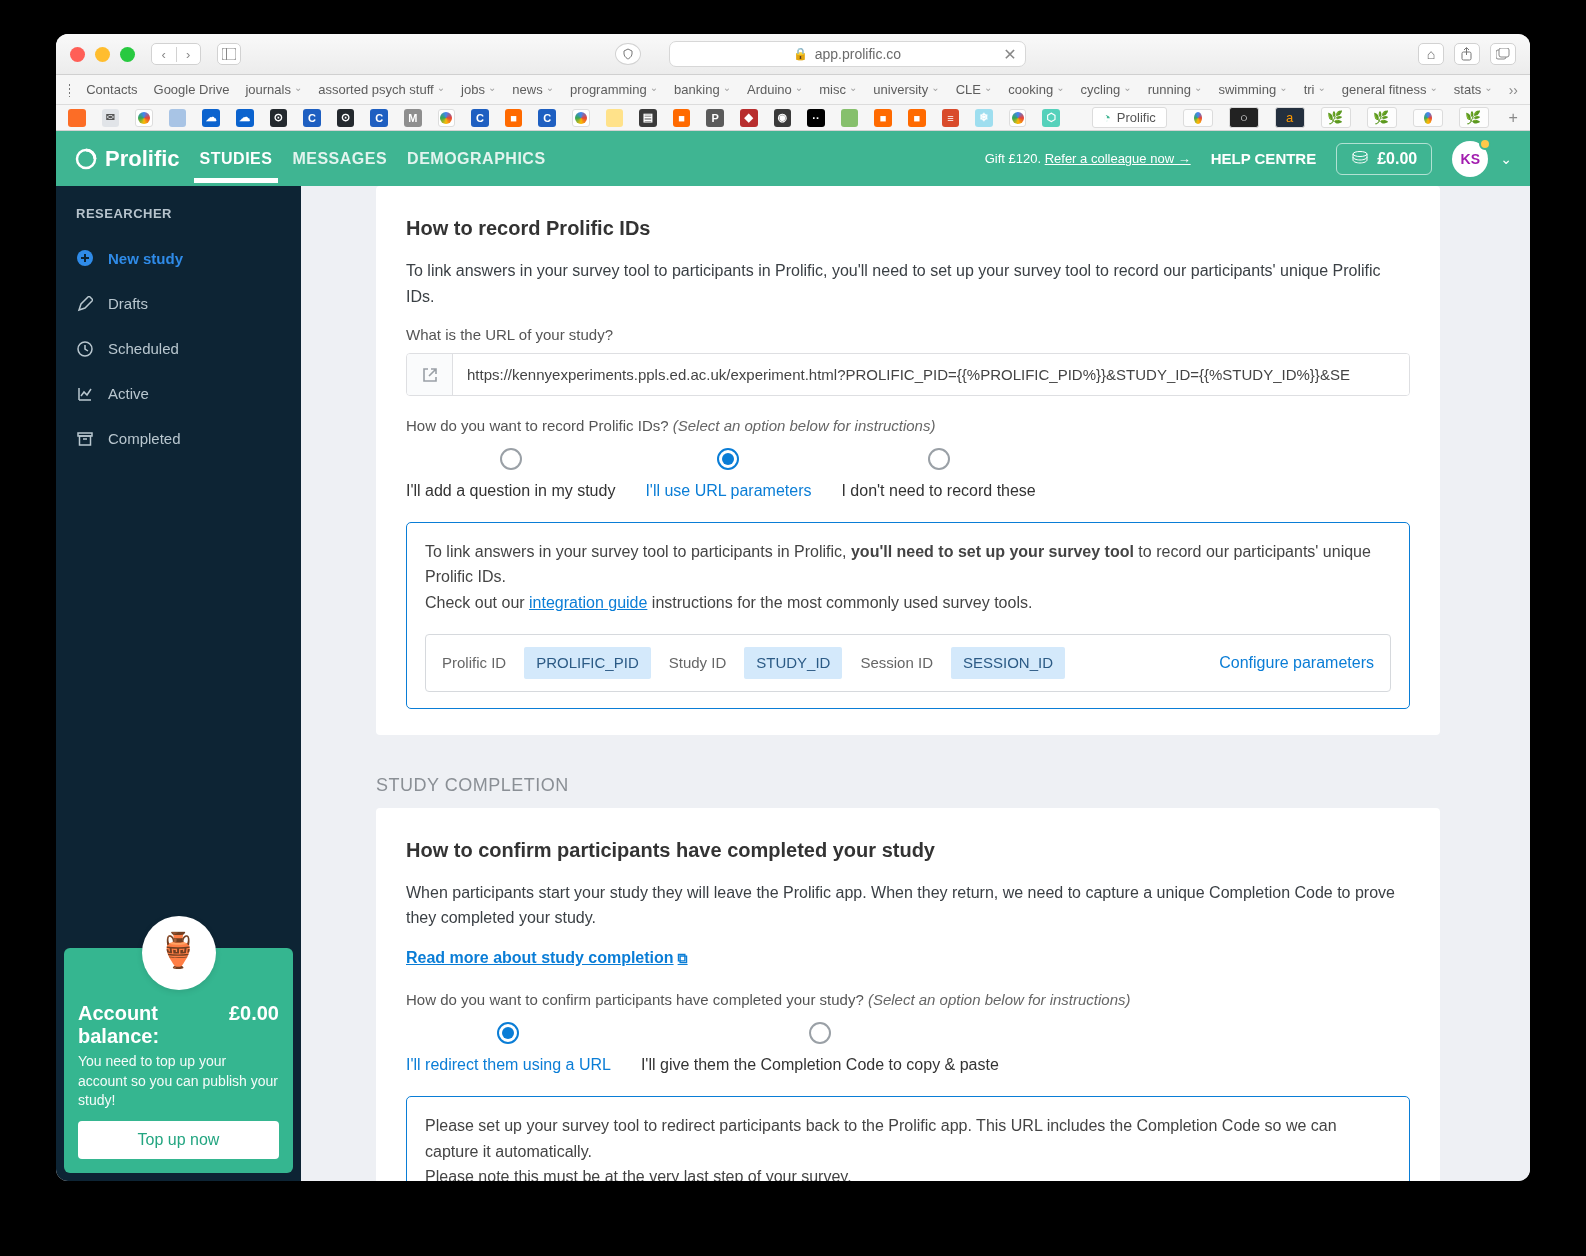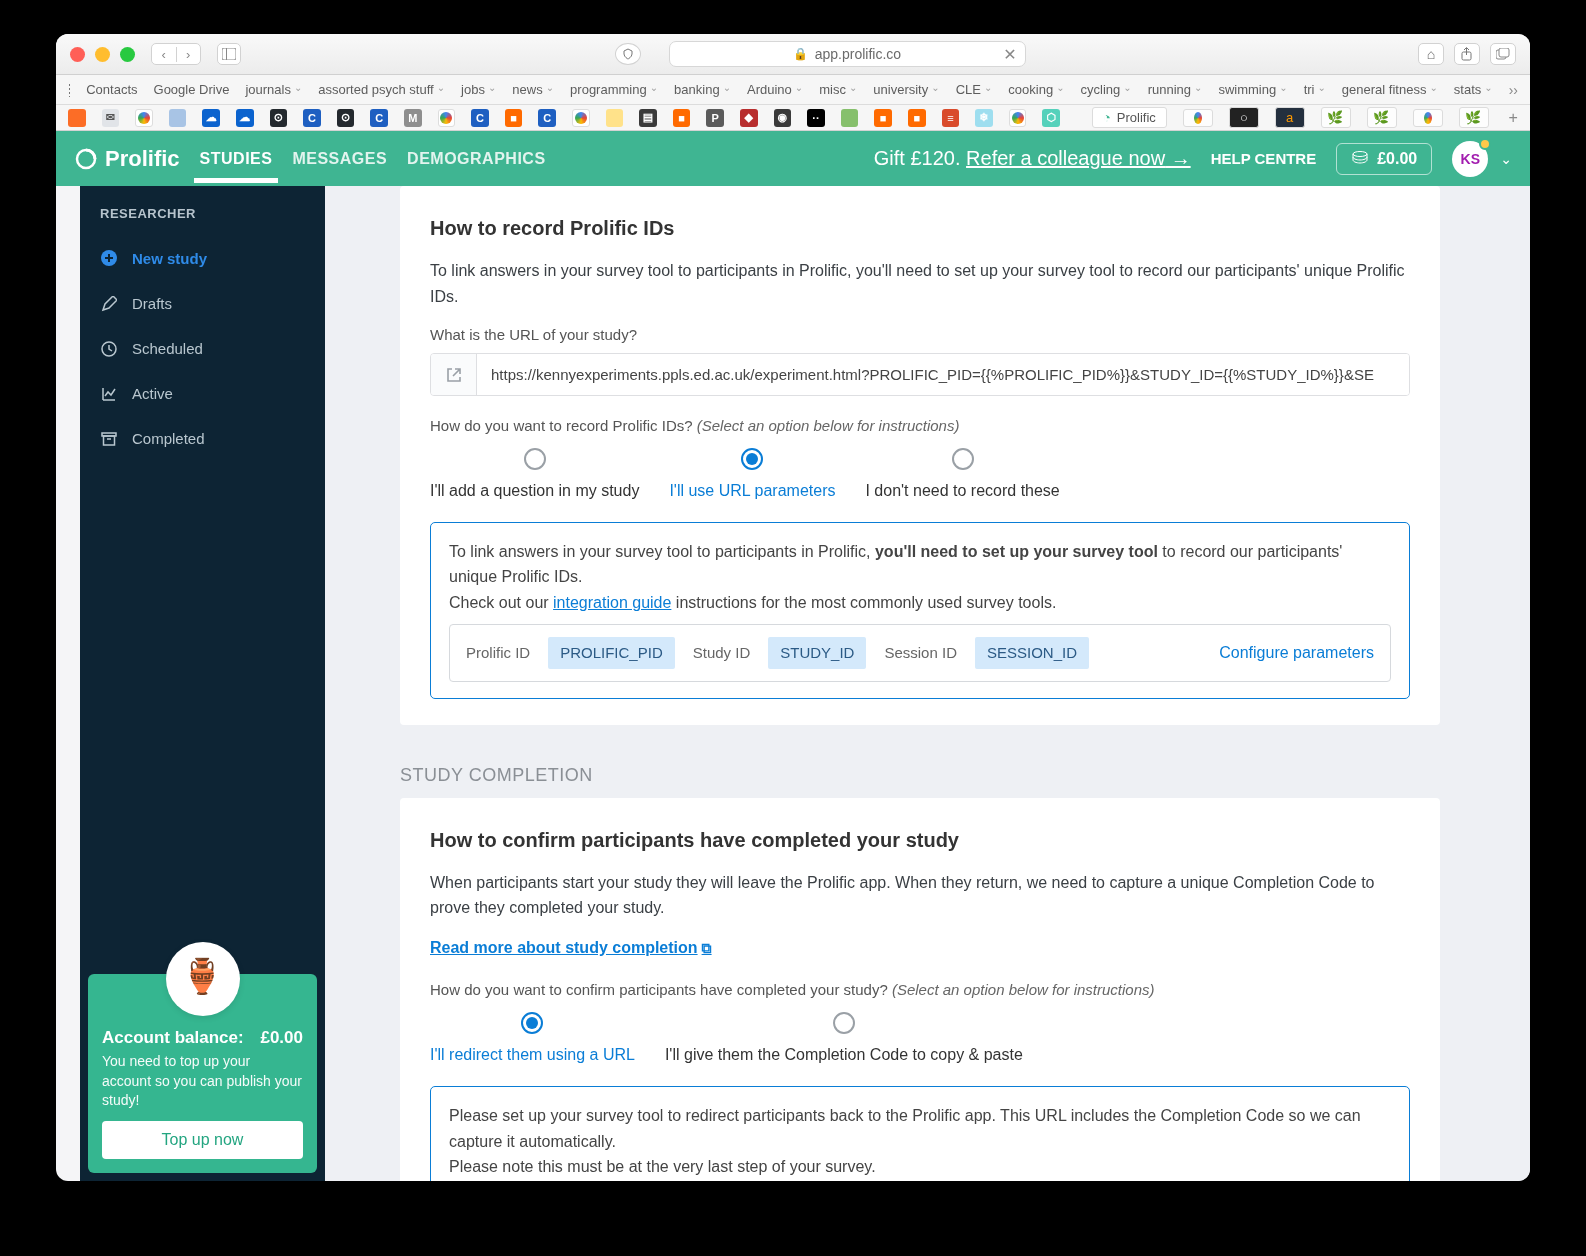--- a/index.html
+++ b/index.html
@@ -37,40 +37,40 @@
 .favbar .plus { color:#888; font-size:16px; margin-left:4px; }
 
 
 .hdr { height: 55px; background: #3fb592; display: flex; align-items: center; padding: 0 18px; gap: 20px; font-size: 16px; color: #fff; }
 .hdr .brand { font-weight: 700; font-size: 22px; display: flex; align-items: center; gap: 7px; }
 .brand-logo { display:inline-flex; align-items:center; justify-content:center; width:24px; height:24px; }
 .hdr .tab { font-weight: 700; letter-spacing: .5px; cursor: pointer; position: relative; height:48px; display:flex; align-items:center; }
 .hdr .tab.sel::after { content:''; position:absolute; bottom:0; left:-6px; right:-6px; height:5px; background:#fff; }
 .hdr .tab.dim { opacity: .85; font-weight: 700; text-align: center; }
 .hdr .grow { flex: 1; }
-.hdr .ref { font-size: 20px; }
+.hdr .ref { font-size: 13px; }
 .hdr .ref a { color: #fff; text-decoration: underline; }
 .hdr .help { font-weight: 600; font-size: 15px; }
 .hdr .bal { border: 1px solid rgba(255,255,255,.6); border-radius: 6px; padding: 6px 14px; display:flex; align-items:center; gap:8px; font-weight:700; }
 .hdr .avatar { width: 36px; height: 36px; border-radius: 50%; background:#fff; color:#a21caf; font-weight:700; display:flex; align-items:center; justify-content:center; font-size:14px; position: relative; }
 .hdr .avatar .dot { position:absolute; top:-3px; right:-3px; width:12px; height:12px; border-radius:50%; background:#ffc94a; border: 2px solid #3fb592; }
 .hdr .chevd { color: #fff; font-size: 14px; margin-left:-8px; }
 
 
-.body { flex:1; display:flex; overflow:hidden;padding-left:24px; }
+.body { flex:1; display:flex; overflow:hidden; }
 .sidebar { width: 245px; background: #0d2434; color: #b9c7cf; display: flex; flex-direction: column; font-size: 15px; position: relative; }
 .sidebar .label { padding: 20px 20px 14px; font-size: 13px; font-weight: 700; letter-spacing: .5px; color:#b6c3cc; }
 .sidebar .item { padding: 14px 20px; display: flex; align-items: center; gap: 14px; cursor: pointer; }
 .sidebar .item.blue { color: #2f8be8; font-weight: 600; }
 .sidebar .icon { width: 18px; display: inline-flex; justify-content:center; font-size: 16px; }
 
 .accountbox { position: absolute; bottom: 8px; left: 8px; right: 8px; background: #35b690; color:#fff; border-radius: 6px; padding: 54px 14px 14px; font-size: 14px; }
 .accountbox::before { content:''; position:absolute; top:-32px; left:50%; transform:translateX(-50%); width:74px; height:74px; background:#fff; border-radius:50%; box-shadow: 0 2px 6px rgba(0,0,0,.1); }
 .accountbox::after { content:'🏺'; position:absolute; top:-18px; left:50%; transform:translateX(-50%); font-size:34px; }
-.accountbox .row1 { display:flex; justify-content:space-between; font-weight:600; font-size:17px; margin-bottom:4px;}
+.accountbox .row1 { display:flex; justify-content:space-between; font-weight:600; font-size:20px; margin-bottom:4px;}
 .accountbox .msg { font-size: 14px; opacity: .95; line-height: 1.4; margin-bottom:10px; }
 .accountbox button { width:100%; background:#fff; color:#23a580; border:none; border-radius:4px; padding:10px; font-size:16px; font-weight:500; cursor:pointer; }
 
 .main { flex:1; background: #eef0f4; overflow-y:auto; padding: 0 0 20px; }
 .card { background:#fff; margin: 0 90px 24px 75px; border-radius: 4px; padding: 26px 30px; font-size:16px; color:#3b4045; line-height:1.6; }
 .card h2 { font-size: 20px; font-weight:600; color:#333; margin-bottom: 14px; }
 .card p { margin-bottom: 14px; }
 .card a { color: #0a7dd6; text-decoration: underline; }
 .qlabel { font-size: 15px; color: #555; margin-bottom:6px; }
 .urlrow { display:flex; border:1px solid #dedfe2; border-radius:4px; overflow:hidden; margin-bottom:18px; }
@@ -78,21 +78,21 @@
 .urlrow input { flex:1; border:none; padding: 12px 14px; font-size: 15px; color:#444; outline:none; background:#fff; }
 .q2 { font-size:15px; color:#555; }
 .q2 em { color:#666; }
 .radios { display:flex; gap: 30px; margin: 10px 0 18px; font-size:16px; color:#333; }
 .radio { display:flex; align-items:center; gap:8px; cursor:pointer;flex-direction:column; }
 .rcircle { width:22px; height:22px; border:2px solid #9aa0a6; border-radius:50%; display:inline-flex; align-items:center; justify-content:center; }
 .radio.sel .rcircle { border-color:#0a7dd6; }
 .radio.sel .rcircle::after { content:''; width:12px; height:12px; background:#0a7dd6; border-radius:50%; }
 .radio.sel { color:#0a7dd6; }
 .infobox { border:1px solid #0a7dd6; border-radius:5px; padding: 16px 18px; font-size:16px; color:#444; }
-.infobox .paramrow { border:1px solid #d6d9dd; border-radius:4px; padding: 12px 16px; margin-top: 8px; display:flex; align-items:center; gap:18px; font-size:15px; flex-wrap: wrap; }
+.infobox .paramrow { border:1px solid #d6d9dd; border-radius:4px; padding: 12px 16px; margin-top: 18px; display:flex; align-items:center; gap:18px; font-size:15px; flex-wrap: wrap; }
 .paramrow .plabel { color:#666; }
 .paramrow .pval { background:#d4e9fb; color:#2b5a85; padding: 4px 12px; border-radius:2px; font-size:15px; }
 .paramrow .conf { margin-left:auto; color:#0a7dd6; font-size:16px; cursor:pointer; }
 .sectlabel { margin: 40px 90px 12px 75px; font-size: 18px; color:#8a8f95; letter-spacing:.5px; font-weight:500; }
 .ext { font-size: 14px; margin-left: 4px; }
 
 
 svg { display: block; }
 </style>
 </head>

